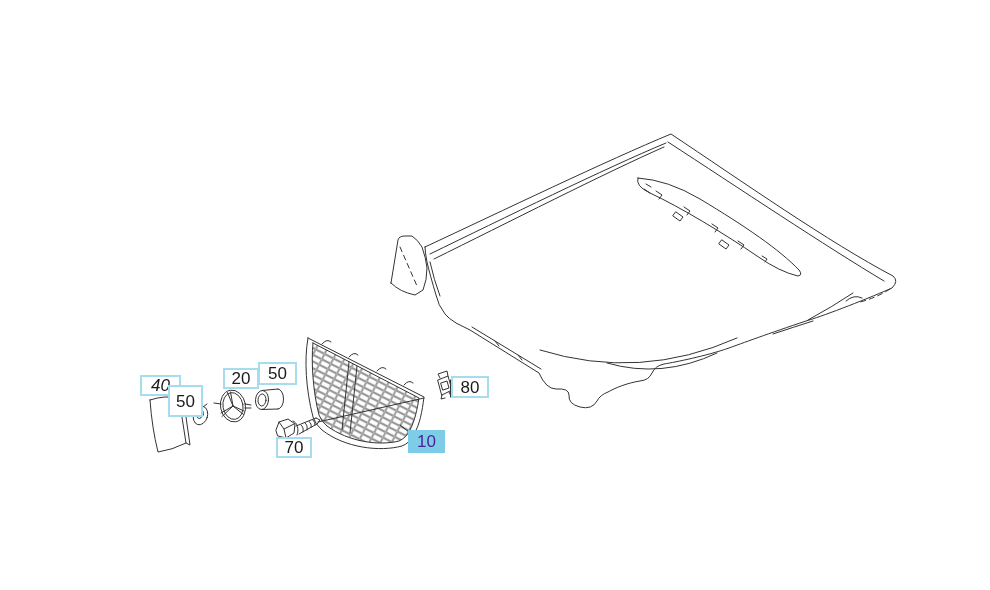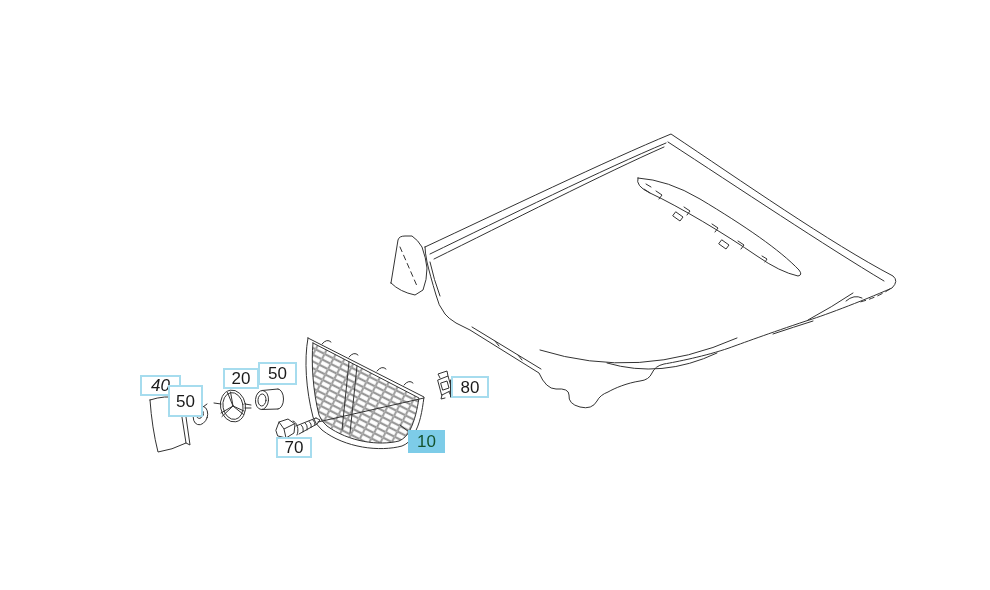--- a/index.html
+++ b/index.html
@@ -2,21 +2,21 @@
 <html><head>
 <meta charset="utf-8">
 <style>
   html,body{margin:0;padding:0;background:#ffffff;}
   #stage{position:relative;width:990px;height:590px;background:#ffffff;overflow:hidden;
          font-family:"Liberation Sans", sans-serif;}
   #artwork{position:absolute;left:0;top:0;}
   .callout{position:absolute;box-sizing:border-box;background:#ffffff;border:2px solid #a6dcee;
            color:#1a1a1a;font-size:17px;line-height:1;display:flex;align-items:center;
            justify-content:center;cursor:pointer;user-select:none;}
-  .callout.hl{background:#7dcce8;border:none;color:#14532d;}
+  .callout.hl{background:#7dcce8;border:none;color:#4c1d95;}
   svg path, svg ellipse, svg line{vector-effect:non-scaling-stroke;}
 </style>
 </head>
 <body>
 
 <div id="stage">
 
   <svg id="artwork" width="990" height="590" viewBox="0 0 990 590" fill="none" stroke="#333333" stroke-width="1" stroke-linejoin="round" stroke-linecap="round">
 
     <defs>

